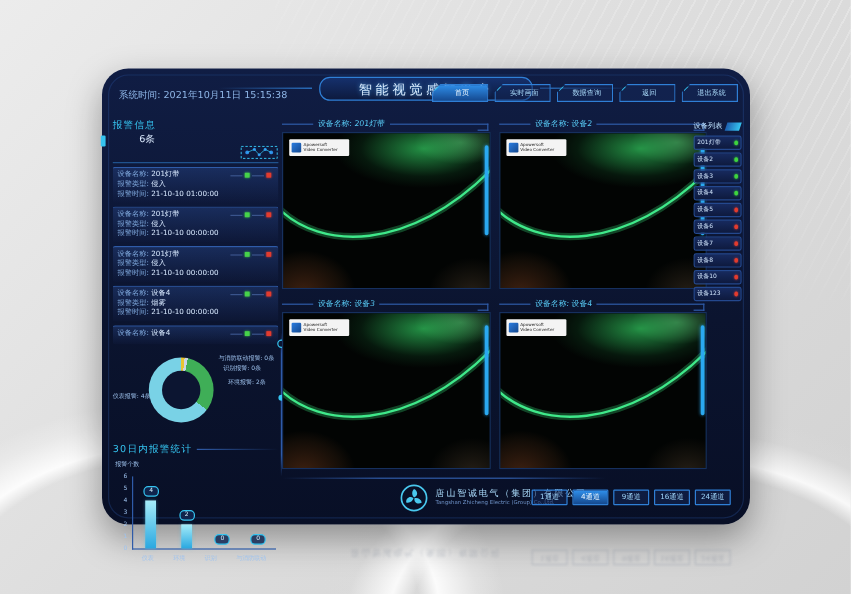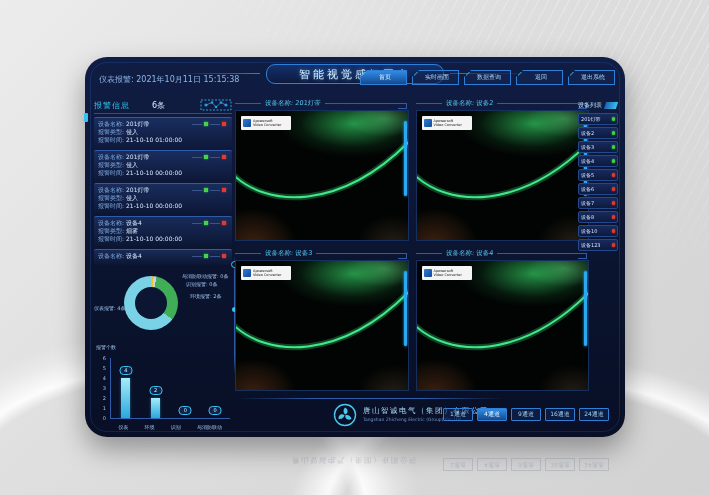--- a/index.html
+++ b/index.html
@@ -37,21 +37,21 @@
   .title-wrap::after{right:-84px;background:linear-gradient(270deg,transparent,#2f7fd6);}
   .nav{position:absolute;right:10px;top:13px;display:flex;gap:5px;}
   .nav-btn{min-width:30px;padding:2px 6px 2px 9px;font-size:6px;color:#a8d8f8;text-align:center;
     border:1px solid #2f7fd6;background:rgba(20,40,90,.5);
     clip-path:polygon(7px 0,100% 0,100% 100%,0 100%,0 7px);position:relative;cursor:pointer;white-space:nowrap;}
   .nav-btn::before{content:"";position:absolute;left:1px;top:1px;border-style:solid;border-width:0 0 4px 4px;border-color:transparent transparent transparent #35c4f0;}
   .nav-btn.active{background:linear-gradient(180deg,#2e8de8,#15498f);color:#eef8ff;}
 
   
   .left-col{position:absolute;left:9px;top:42px;width:138px;height:330px;}
-  .alarm-head{display:flex;align-items:flex-end;border-bottom:1px solid rgba(53,150,240,.45);padding-bottom:2px;}
+  .alarm-head{display:flex;align-items:flex-start;border-bottom:1px solid rgba(53,150,240,.45);padding-bottom:2px;flex-direction:column;}
   .alarm-title{color:#35c4f0;font-size:8px;letter-spacing:1px;}
   .alarm-count{color:#dcebff;font-size:8px;margin-left:22px;}
   .net-icon{margin-left:auto;}
   .alarm-card{margin-top:3px;height:25px;padding:2px 4px;position:relative;
     background:linear-gradient(180deg,rgba(44,78,150,.38),rgba(16,26,62,.25));
     border-top:1px solid #2f5ba8;border-radius:2px;cursor:pointer;}
   .alarm-card.partial{height:11px;overflow:hidden;}
   .alarm-row{font-size:6px;line-height:8px;color:#7fa8dc;white-space:nowrap;}
   .alarm-row b{color:#d8e9ff;font-weight:normal;margin-left:2px;}
   .led-strip{position:absolute;right:4px;top:4px;display:flex;align-items:center;width:36px;}
@@ -148,21 +148,21 @@
 <body>
 
 <div class="streaks-tr"></div>
 <div class="curve-bl"></div>
 <div class="curve-br"></div>
 
 <div class="monitor">
   <div class="inner-frame"></div>
   <div class="edge-tab"></div>
 
-  <div class="sys-time">仪表报警: 2021年10月11日 15:15:38</div>
+  <div class="sys-time">系统时间: 2021年10月11日 15:15:38</div>
   <div class="title-wrap">
     <div class="title-box">智能视觉感知平台</div>
   </div>
   <div class="nav">
     <div class="nav-btn active">首页</div>
     <div class="nav-btn">实时画面</div>
     <div class="nav-btn">数据查询</div>
     <div class="nav-btn">返回</div>
     <div class="nav-btn">退出系统</div>
   </div>
@@ -238,20 +238,23 @@
 
     <div class="donut-wrap">
       <div class="donut" style="background: conic-gradient(rgb(232, 197, 49) 0deg, rgb(232, 197, 49) 6deg, rgb(201, 212, 228) 6deg, rgb(201, 212, 228) 12deg, rgb(63, 174, 87) 12deg, rgb(63, 174, 87) 128deg, rgb(121, 210, 230) 128deg, rgb(121, 210, 230) 360deg);"></div>
       <div class="dlabel dl-0">与消防联动报警: 0条</div>
       <div class="dlabel dl-1">识别报警: 0条</div>
       <div class="dlabel dl-2">环境报警: 2条</div>
       <div class="dlabel dl-3">仪表报警: 4条</div>
       <div class="deco-line"></div>
     </div>
 
+    <div class="section-title">
+        <span>30日内报警统计</span>
+      </div>
     <div class="bar-chart">
       <div class="ylab">报警个数</div>
       <div class="yaxis">
           <span class="ytick" style="bottom: -2px;">0</span>
           <span class="ytick" style="bottom: 8px;">1</span>
           <span class="ytick" style="bottom: 18px;">2</span>
           <span class="ytick" style="bottom: 28px;">3</span>
           <span class="ytick" style="bottom: 38px;">4</span>
           <span class="ytick" style="bottom: 48px;">5</span>
           <span class="ytick" style="bottom: 58px;">6</span>

